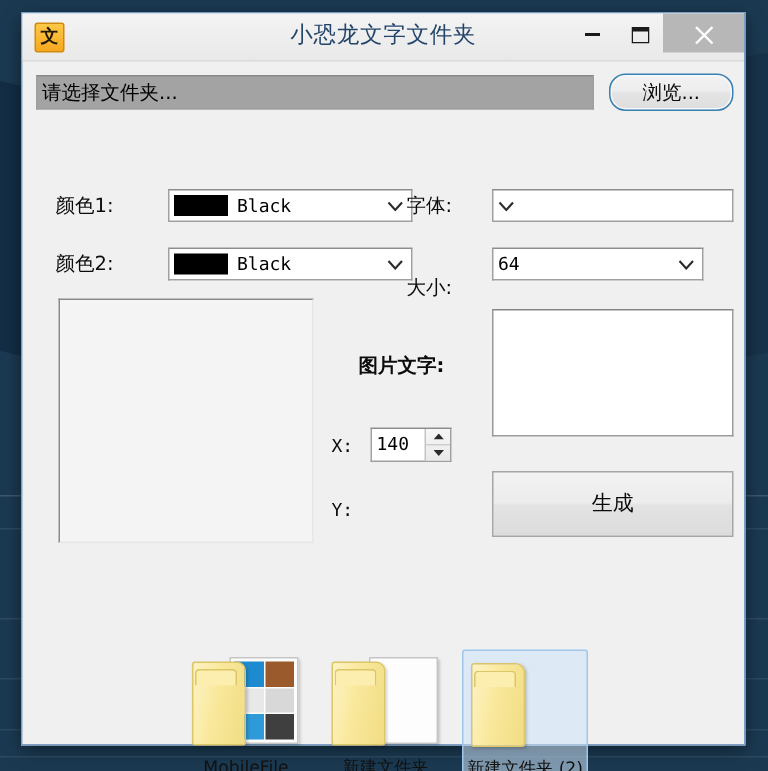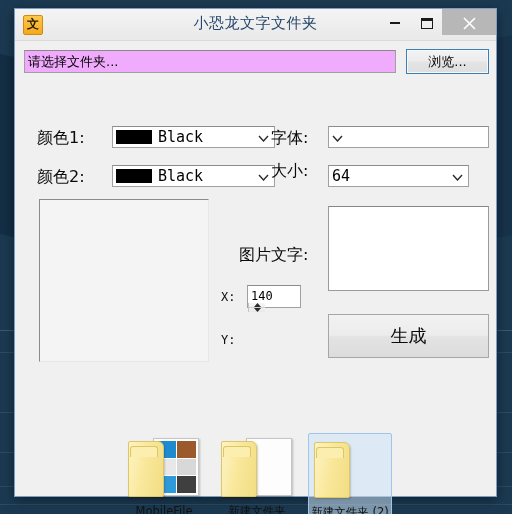--- a/index.html
+++ b/index.html
@@ -112,35 +112,35 @@
 
   
   #body {
     position: relative;
     height: 457px;
   }
 
   .lbl {
     position: absolute;
     font-family: "DejaVu Sans", sans-serif;
-    font-size: 16px;
+    font-size: 13px;
     color: #0b0b0b;
   }
 
   
   #path-input {
     position: absolute;
     left: 9px;
     top: 9px;
     width: 372px;
     height: 23px;
     box-sizing: border-box;
     border: 1px solid #9f9f9f;
     border-top-color: #898989;
-    background: #f0abfc;
+    background: #a3a3a3;
     font-family: "DejaVu Sans", sans-serif;
     font-size: 13px;
     color: #000;
     padding: 2px 3px;
     outline: none;
   }
   #browse-btn {
     position: absolute;
     left: 391px;
     top: 8px;
@@ -172,68 +172,67 @@
   .combo .swatch {
     width: 36px;
     height: 14px;
     background: #000;
     margin-right: 6px;
     flex: 0 0 auto;
   }
   .combo .val {
     flex: 1 1 auto;
     font-family: "DejaVu Sans Mono", monospace;
-    font-size: 15px;
+    font-size: 12px;
     color: #000;
     white-space: nowrap;
     overflow: hidden;
   }
   .combo .chev { flex: 0 0 auto; margin-right: 3px; }
 
   #combo-color1 { left: 97px; top: 85px; width: 163px; }
   #combo-font   { left: 313px; top: 85px; width: 161px; }
   #combo-color2 { left: 97px; top: 124px; width: 163px; }
   #combo-size   { left: 313px; top: 124px; width: 141px; }
 
   #lbl-color1 { left: 22px; top: 87px; }
   #lbl-color2 { left: 22px; top: 126px; }
   #lbl-font   { left: 256px; top: 87px; }
-  #lbl-size   { left: 256px; top: 120px; text-align: center; }
+  #lbl-size   { left: 256px; top: 142px; text-align: center; }
 
   
   #preview-panel {
     position: absolute;
     left: 24px;
     top: 158px;
     width: 170px;
     height: 163px;
     box-sizing: border-box;
     background: #f4f4f4;
     border: 1px solid #8a8a8a;
     border-right-color: #e6e6e6;
     border-bottom-color: #e6e6e6;
   }
 
   
-  #lbl-imgtext { left: 224px; top: 204px; }
+  #lbl-imgtext { left: 224px; top: 194px; font-weight: bold; }
   #lbl-x { left: 206px; top: 249px; font-family: "DejaVu Sans Mono", monospace; font-size:12px;}
   #lbl-y { left: 206px; top: 292px; font-family: "DejaVu Sans Mono", monospace; font-size:12px;}
 
   
   .spin {
     position: absolute;
     width: 54px;
     height: 23px;
     box-sizing: border-box;
     background: #fff;
     border: 1px solid #a0a0a0;
     border-top-color: #8c8c8c;
     display: flex;
     align-items: stretch;
-    flex-direction: column;
   }
   .spin .sval {
     flex: 1 1 auto;
     font-family: "DejaVu Sans Mono", monospace;
     font-size: 12px;
     color: #000;
     padding: 3px 0 0 3px;
   }
   .spin .btns {
     flex: 0 0 auto;
@@ -274,21 +273,21 @@
   #generate-btn {
     position: absolute;
     left: 313px;
     top: 273px;
     width: 161px;
     height: 44px;
     box-sizing: border-box;
     background: linear-gradient(180deg,#f2f2f2 0%,#ececec 48%,#e3e3e3 52%,#dcdcdc 100%);
     border: 1px solid #a6a6a6;
     font-family: "DejaVu Sans", sans-serif;
-    font-size: 18px;
+    font-size: 14px;
     color: #0a0a0a;
     cursor: default;
   }
 
   
   #desc {
     position: absolute;
     left: 20px;
     top: 330px;
     width: 450px;
@@ -429,21 +428,21 @@
     <div class="winbtn" id="btn-close">
       <svg width="13" height="13" viewBox="0 0 13 13">
         <path d="M1 1 L12 12 M12 1 L1 12" stroke="#ffffff" stroke-width="1.6" fill="none"></path>
       </svg>
     </div>
   </div>
 
   <div id="body">
 
     <input id="path-input" type="text" value="请选择文件夹..." style="">
-    <button id="browse-btn" style="border-color: rgb(60, 127, 177);">浏览...</button>
+    <button id="browse-btn" style="border-color: rgb(60, 127, 177); border-radius: 11px;">浏览...</button>
 
     <div class="lbl" id="lbl-color1">颜色1:</div>
     <div class="combo" id="combo-color1">
       <span class="swatch" style="background: rgb(0, 0, 0);"></span>
       <span class="val">Black</span>
       <span class="chev">
         <svg width="11" height="7" viewBox="0 0 11 7">
             <path d="M1 1 L5.5 6 L10 1" stroke="#2b2b2b" stroke-width="1.4" fill="none"></path>
           </svg>
       </span>

